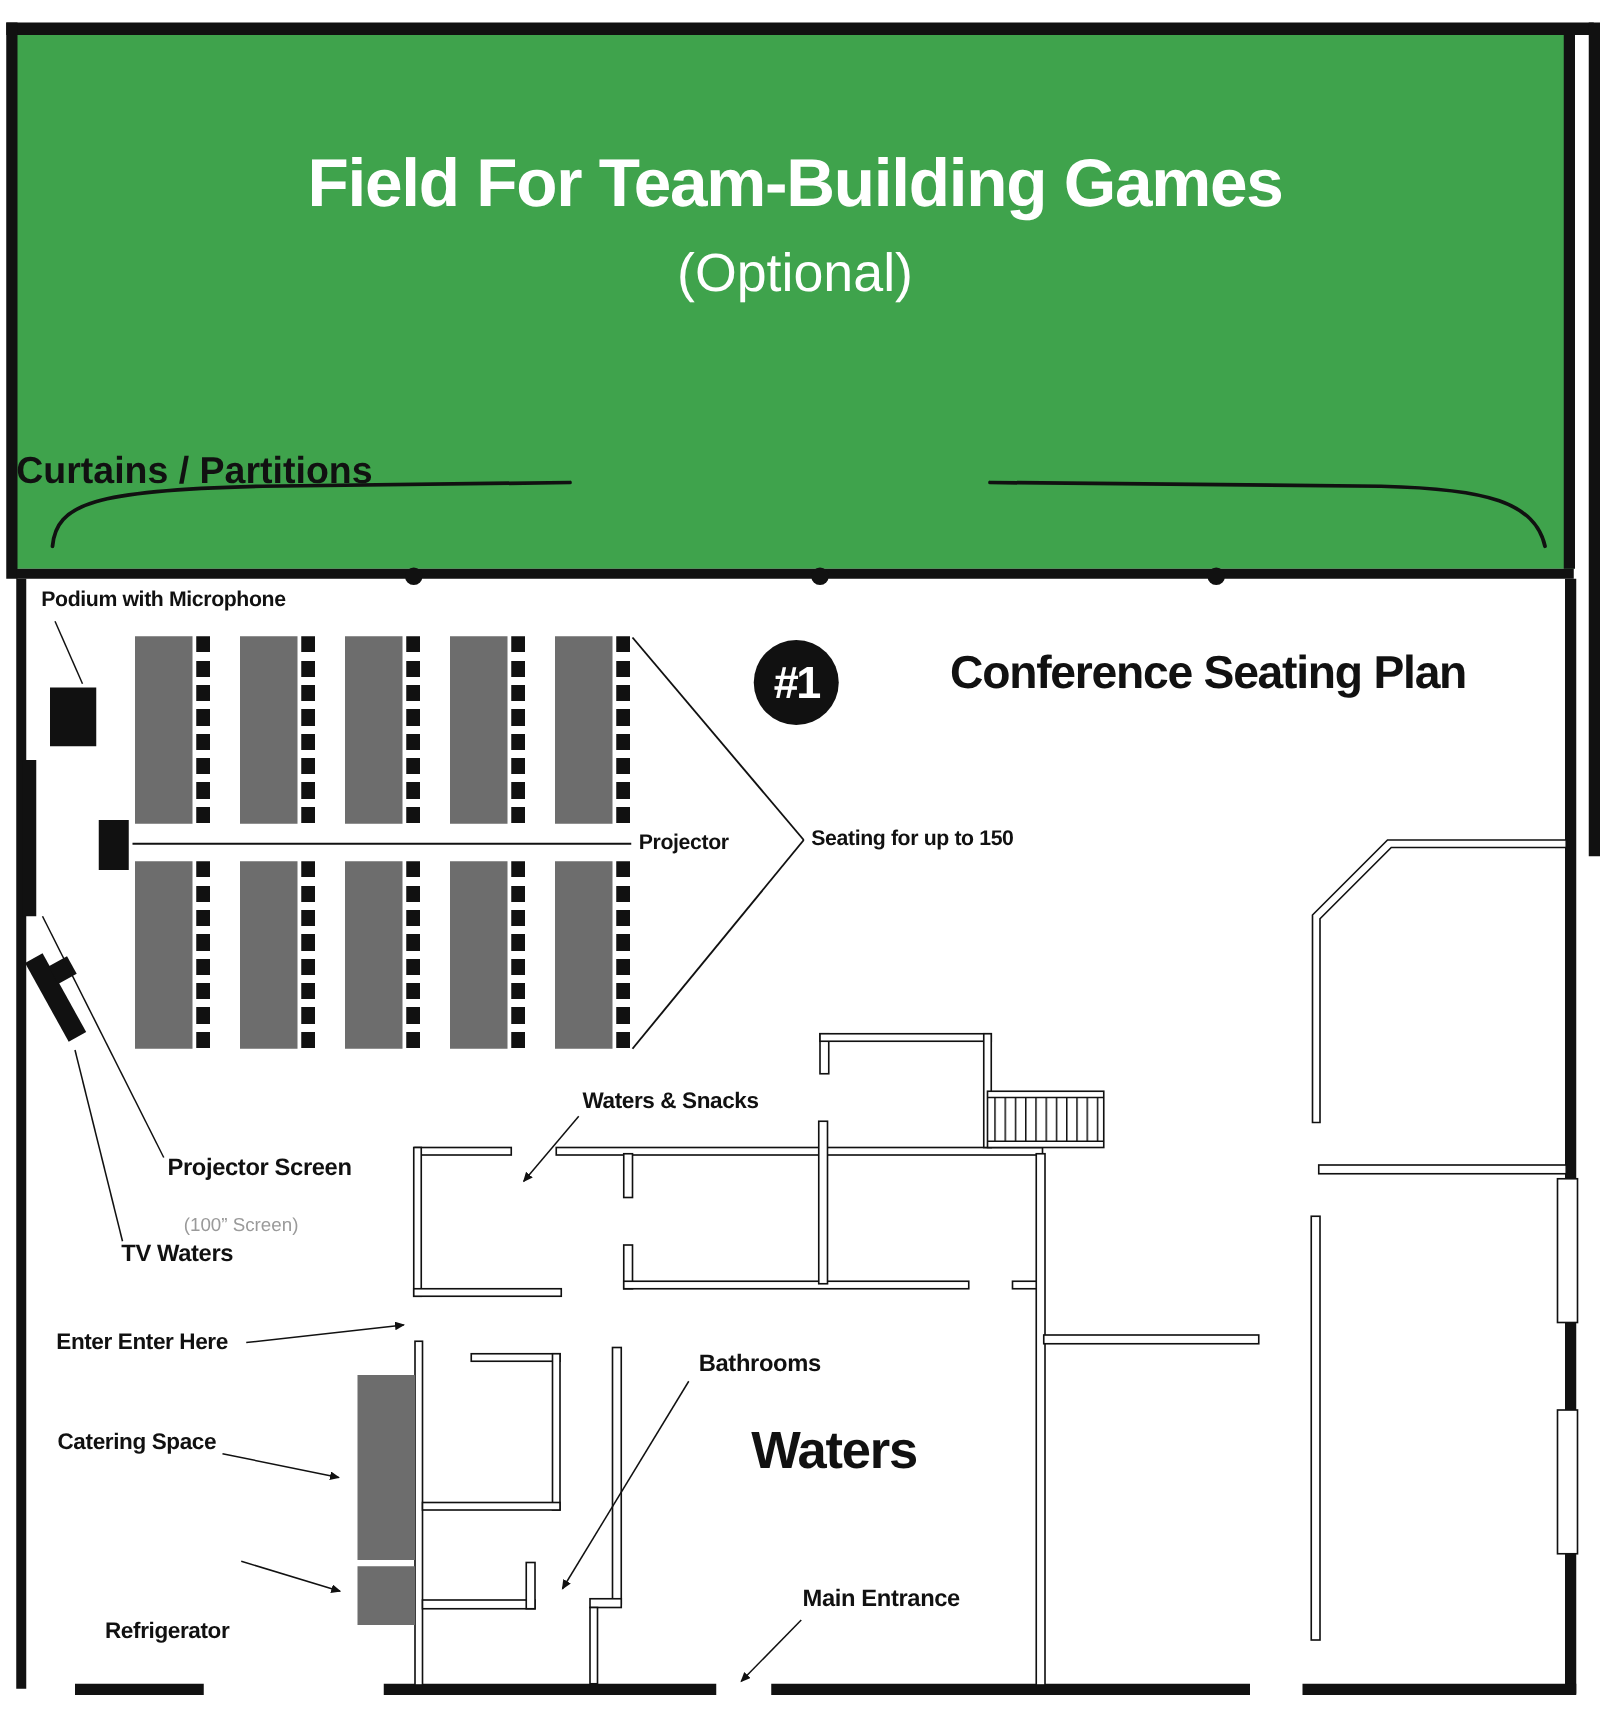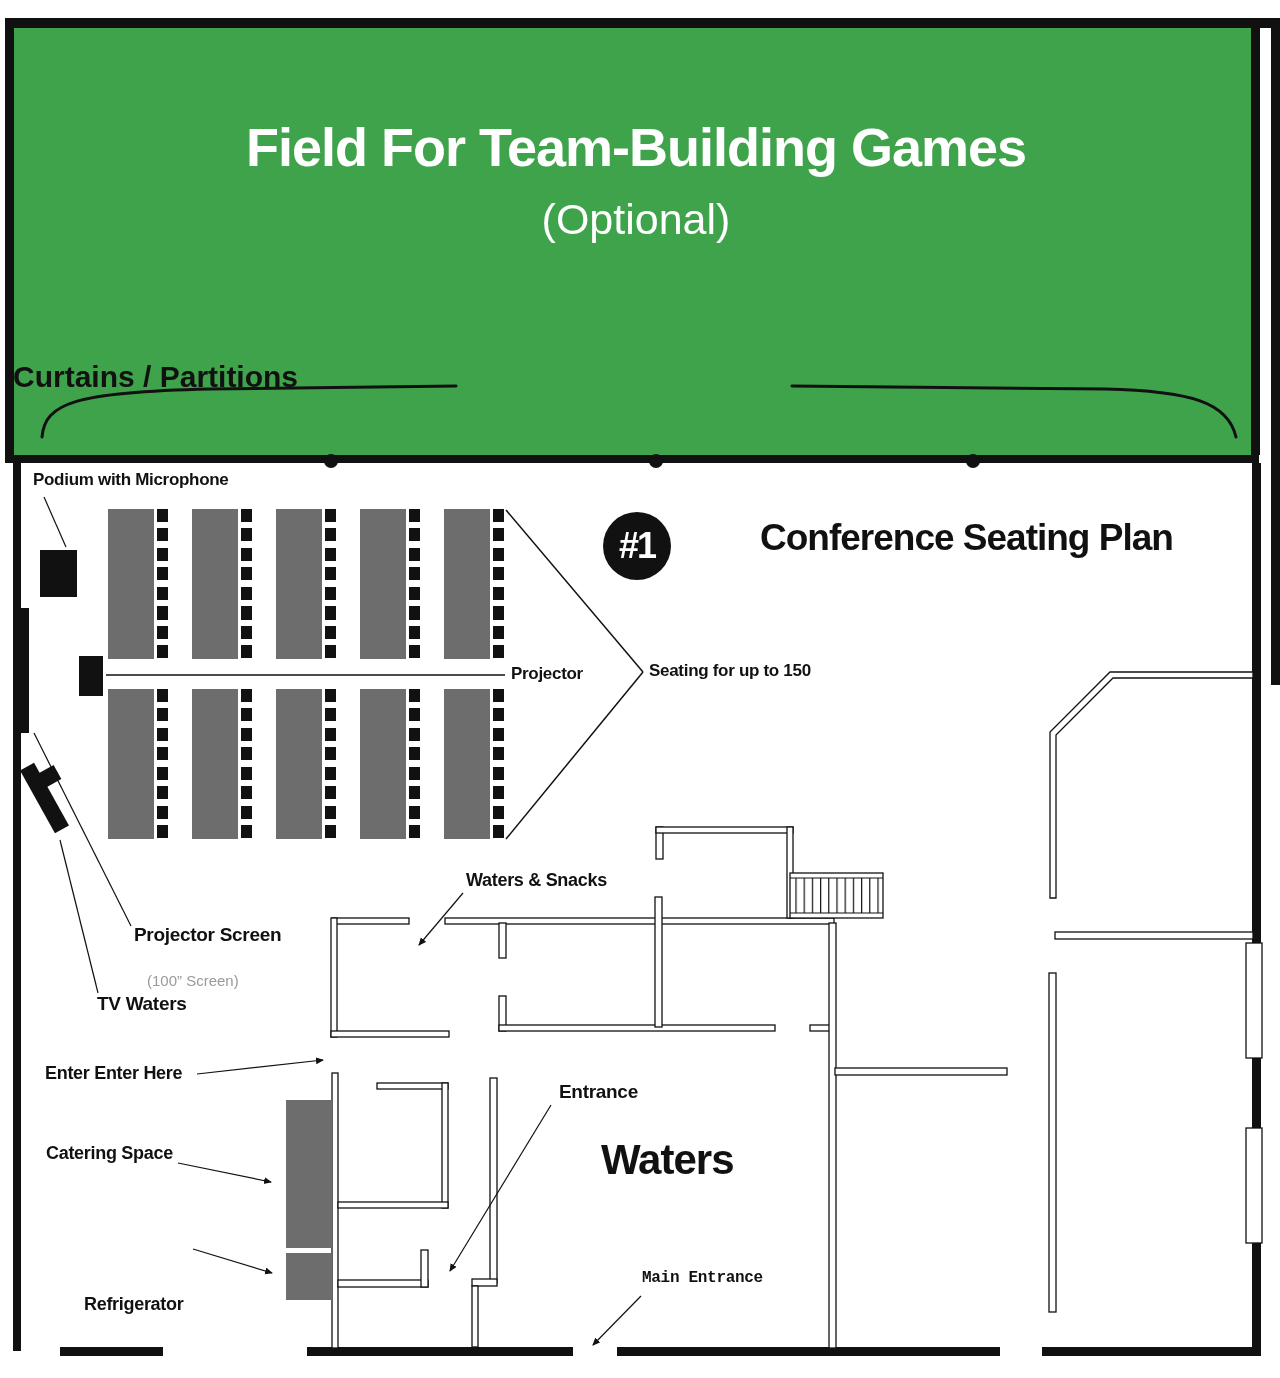--- a/index.html
+++ b/index.html
@@ -35,21 +35,21 @@
   #t-seating{left:649px;top:662px;font-size:17px;}
   #t-waters{left:466px;top:871px;font-size:18px;}
   #t-pscreen{left:134px;top:925px;font-size:19px;}
   #t-pscreen-sub{left:147px;top:949px;font-size:15px;font-weight:400;color:var(--muted_gray);letter-spacing:0;margin-top:24px;}
   #t-tv{left:97px;top:994px;font-size:19px;}
   #t-enter{left:45px;top:1064px;font-size:18px;}
   #t-catering{left:46px;top:1144px;font-size:18px;}
   #t-fridge{left:84px;top:1295px;font-size:18px;}
   #t-bath{left:559px;top:1082px;font-size:19px;}
   #t-lobby{left:601px;top:1138px;font-size:42px;letter-spacing:-1px;}
-  #t-entrance{left:642px;top:1270px;font-size:16px;font-family:Liberation Mono, monospace;}
+  #t-entrance{left:642px;top:1270px;font-size:19px;}
 </style>
 </head>
 <body>
 
 <div class="stage">
 
   <svg width="1280" height="1378" viewBox="0 0 1280 1378">
     <defs>
       <pattern id="hatchp" width="8.2" height="35" patternUnits="userSpaceOnUse">
         <path d="M0.6 0 V35" stroke="#111111" stroke-width="1.2" fill="none"></path>
@@ -196,17 +196,17 @@
   <div class="lab" id="t-podium">Podium with Microphone</div>
   <div class="lab" id="t-projector">Projector</div>
   <div class="lab" id="t-seating">Seating for up to 150</div>
   <div class="lab" id="t-waters">Waters &amp; Snacks</div>
   <div class="lab" id="t-pscreen">Projector Screen</div>
   <div class="lab" id="t-pscreen-sub">(100” Screen)</div>
   <div class="lab" id="t-tv">TV Waters</div>
   <div class="lab" id="t-enter">Enter Enter Here</div>
   <div class="lab" id="t-catering">Catering Space</div>
   <div class="lab" id="t-fridge">Refrigerator</div>
-  <div class="lab" id="t-bath">Entrance</div>
+  <div class="lab" id="t-bath">Bathrooms</div>
   <div class="lab" id="t-lobby">Waters</div>
   <div class="lab" id="t-entrance">Main Entrance</div>
 
 </div>
 
 </body></html>

